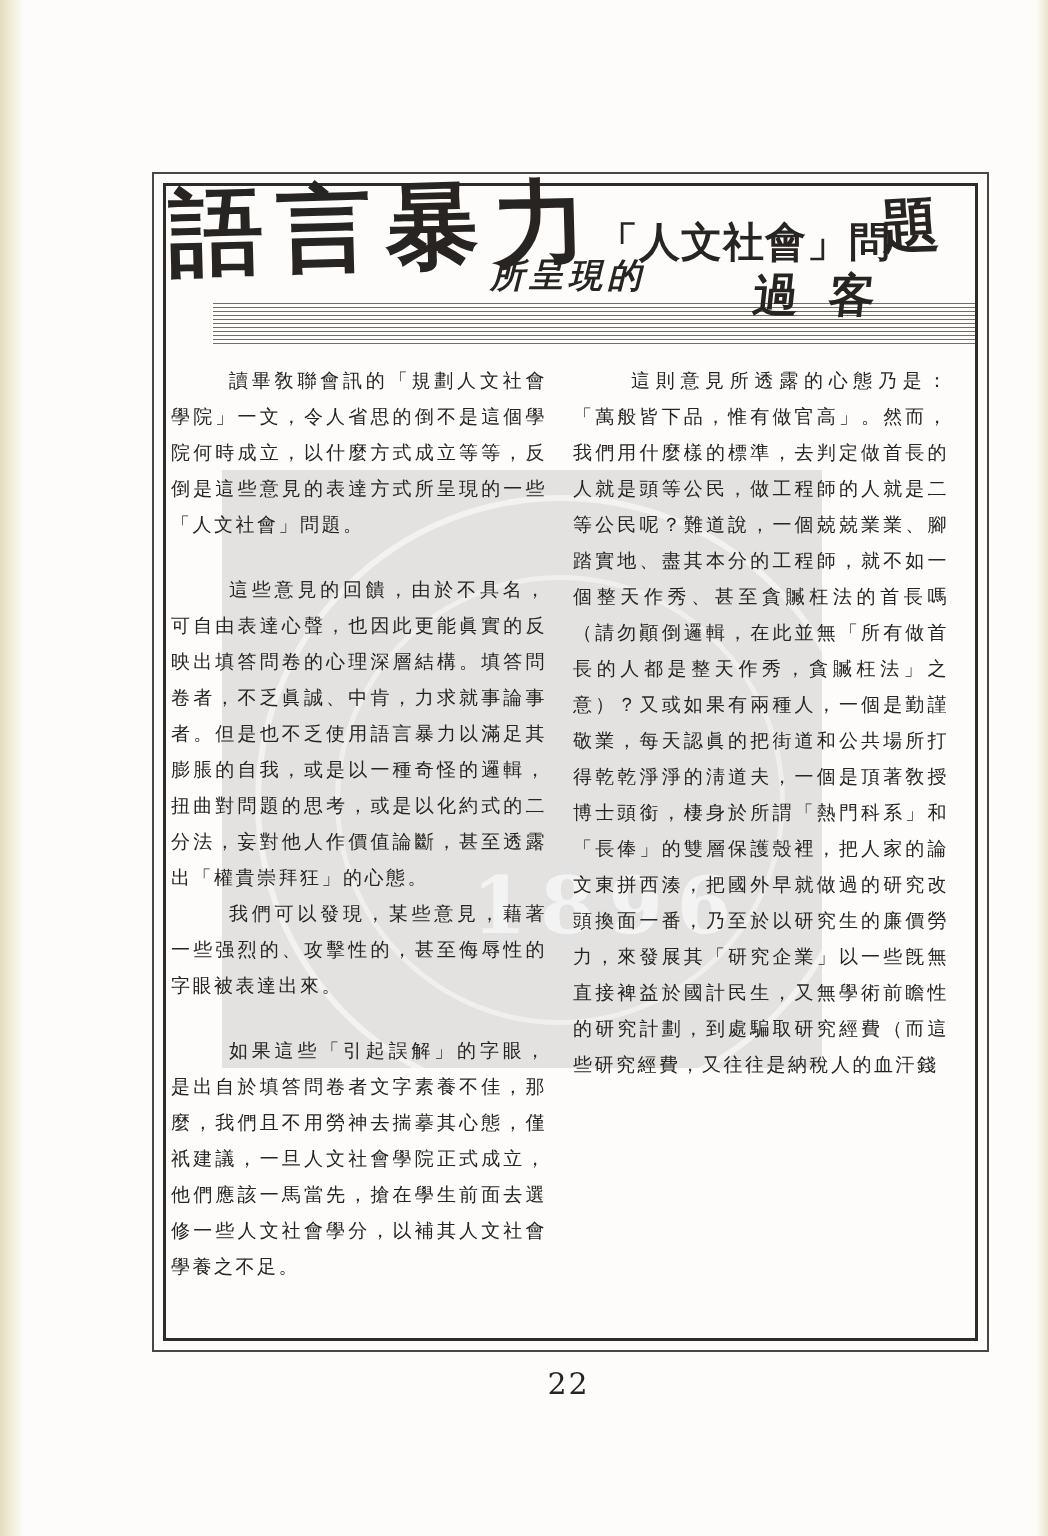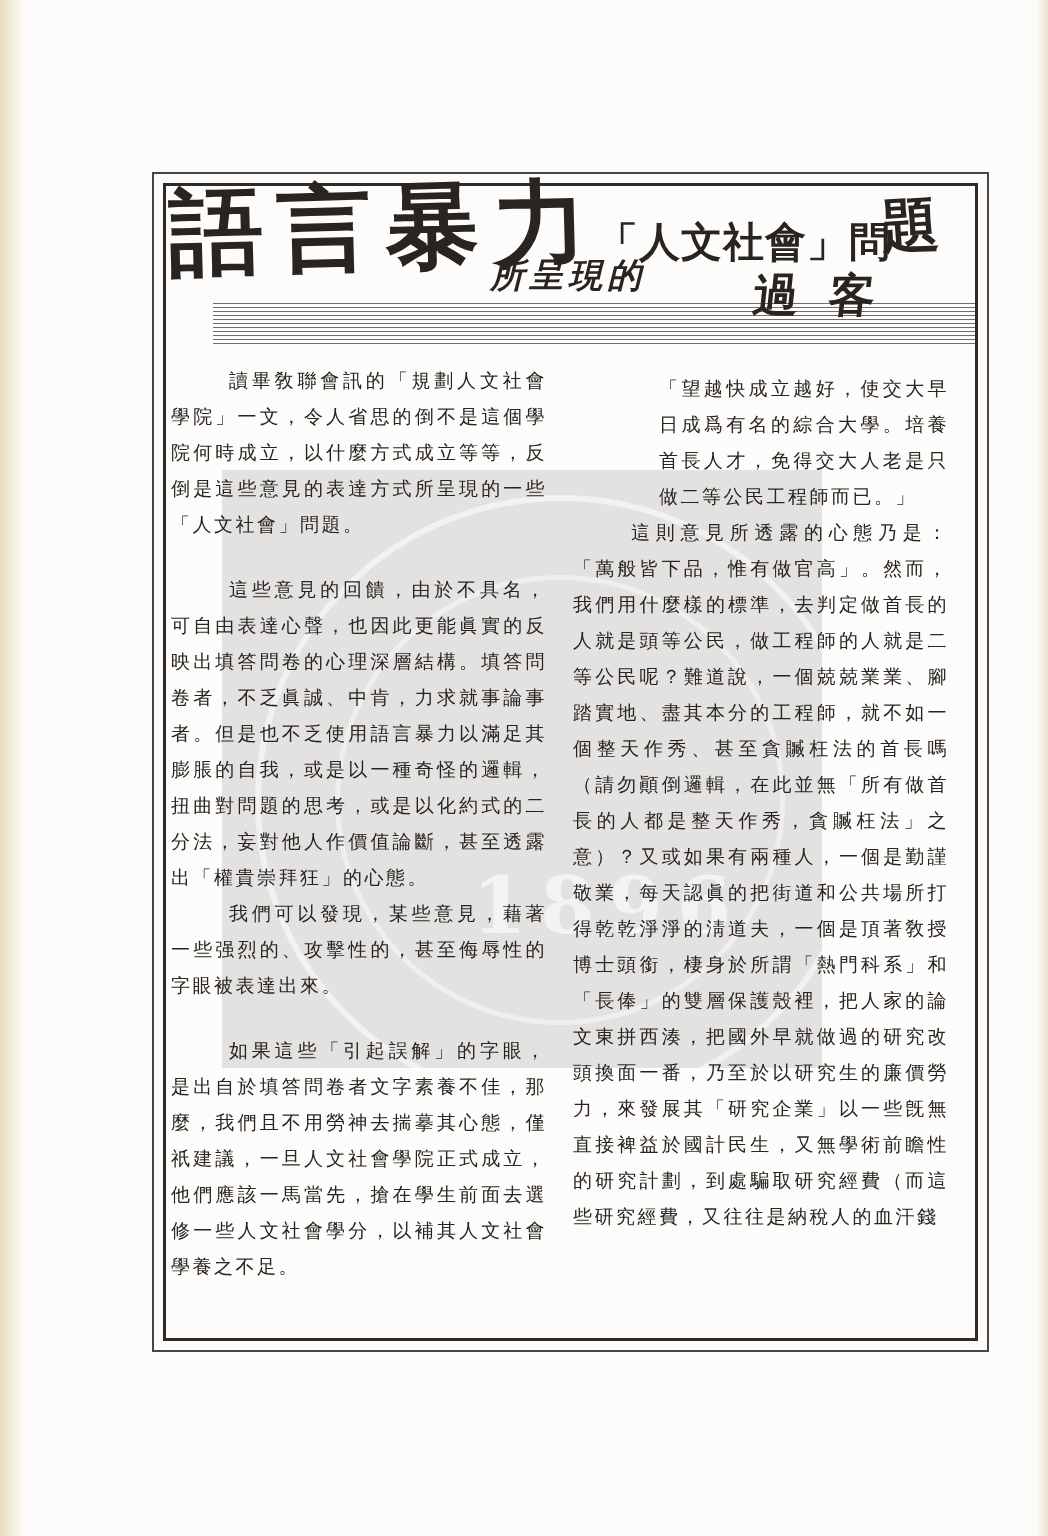--- a/index.html
+++ b/index.html
@@ -93,19 +93,21 @@
   </div>
 
   <div class="columns">
     <div class="col col-left">
       <p class="para">讀畢敎聯會訊的「規劃人文社會學院」一文，令人省思的倒不是這個學院何時成立，以什麼方式成立等等，反倒是這些意見的表達方式所呈現的一些「人文社會」問題。</p>
       <p class="para gap-m">這些意見的回饋，由於不具名，可自由表達心聲，也因此更能眞實的反映出填答問卷的心理深層結構。填答問卷者，不乏眞誠、中肯，力求就事論事者。但是也不乏使用語言暴力以滿足其膨脹的自我，或是以一種奇怪的邏輯，扭曲對問題的思考，或是以化約式的二分法，妄對他人作價值論斷，甚至透露出「權貴崇拜狂」的心態。</p>
       <p class="para gap-s">我們可以發現，某些意見，藉著一些强烈的、攻擊性的，甚至侮辱性的字眼被表達出來。</p>
       <p class="para gap-m">如果這些「引起誤解」的字眼，是出自於填答問卷者文字素養不佳，那麼，我們且不用勞神去揣摹其心態，僅祇建議，一旦人文社會學院正式成立，他們應該一馬當先，搶在學生前面去選修一些人文社會學分，以補其人文社會學養之不足。</p>
     </div>
     <div class="col col-right">
-      <p class="para no-indent quote">「望越快成立越好，使交大早日成爲有名的綜合大學。培養首長人才，免得交大人老是只做二等公民工程師而已。」</p>
       <p class="para gap-s">這則意見所透露的心態乃是：「萬般皆下品，惟有做官高」。然而，我們用什麼樣的標準，去判定做首長的人就是頭等公民，做工程師的人就是二等公民呢？難道說，一個兢兢業業、腳踏實地、盡其本分的工程師，就不如一個整天作秀、甚至貪贓枉法的首長嗎（請勿顚倒邏輯，在此並無「所有做首長的人都是整天作秀，貪贓枉法」之意）？又或如果有兩種人，一個是勤謹敬業，每天認眞的把街道和公共場所打得乾乾淨淨的淸道夫，一個是頂著敎授博士頭銜，棲身於所謂「熱門科系」和「長俸」的雙層保護殼裡，把人家的論文東拼西湊，把國外早就做過的研究改頭換面一番，乃至於以研究生的廉價勞力，來發展其「研究企業」以一些旣無直接裨益於國計民生，又無學術前瞻性的研究計劃，到處騙取研究經費（而這些研究經費，又往往是納稅人的血汗錢</p>
     </div>
   </div>
 
+  <div class="footer">
+    <span class="page-number">22</span>
+  </div>
 
 </div>
 
 </body></html>

